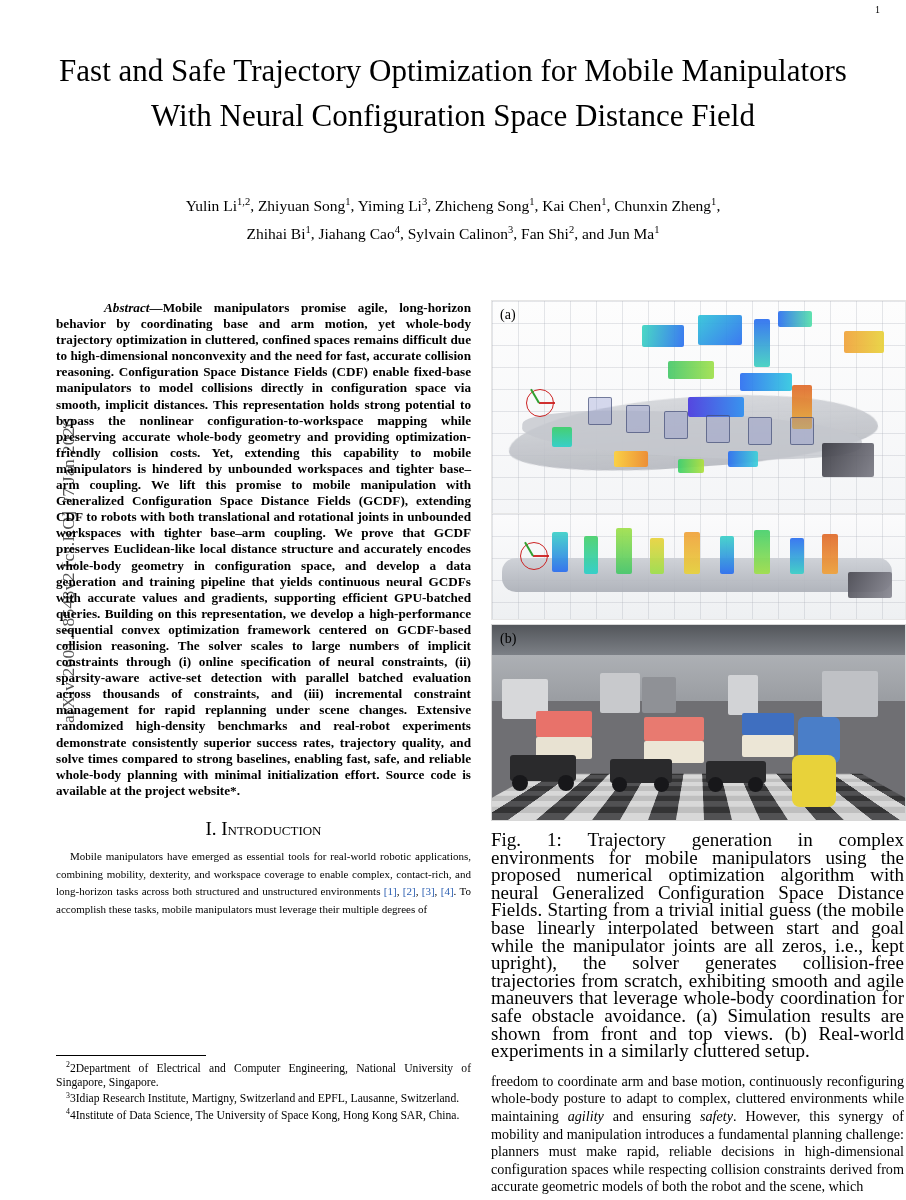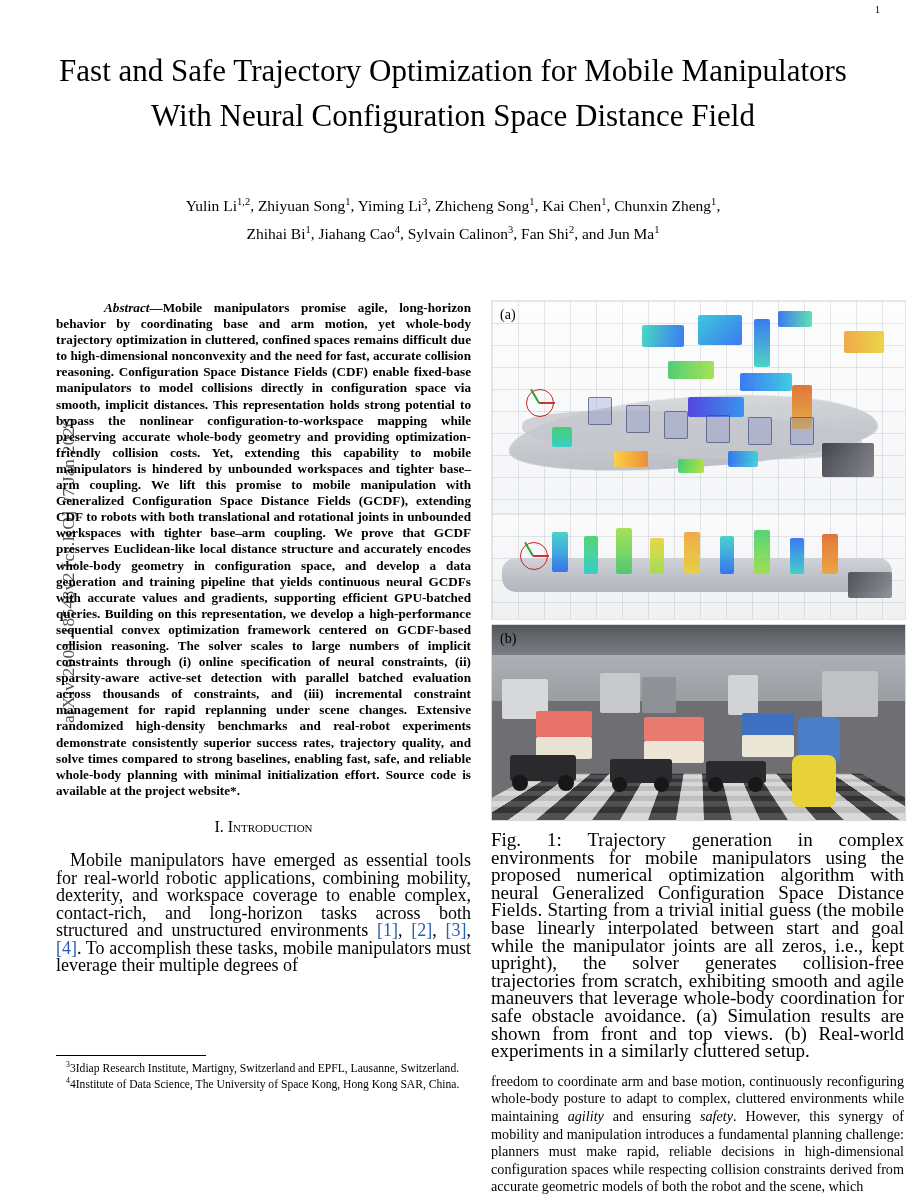--- a/index.html
+++ b/index.html
@@ -85,28 +85,28 @@
     font-family: "Liberation Serif", serif;
     hyphens: auto;
   }
   .abstract .lead {
     font-style: italic;
     font-weight: bold;
     margin-left: 48px;
   }
   .section-head {
     text-align: center;
-    font-size: 16px;
+    font-size: 19px;
     margin-top: 19px;
-    margin-bottom: 16px;
+    margin-bottom: 8px;
     font-variant: small-caps;
     font-family: "Liberation Serif", serif;
   }
   .body-text {
-    font-size: 18px;
+    font-size: 11px;
     line-height: 17.6px;
     text-align: justify;
     font-family: "Liberation Serif", serif;
     hyphens: auto;
   }
   .body-text .indent { text-indent: 14px; display: block; }
   .cite { color: #2a5db0; }
   .footnote-rule {
     position: absolute;
     left: 56px;
@@ -312,20 +312,21 @@
 
     <div class="section-head">I.  Introduction</div>
 
     <div class="body-text">
       <span class="indent">Mobile manipulators have emerged as essential tools for real-world robotic applications, combining mobility, dexterity, and workspace coverage to enable complex, contact-rich, and long-horizon tasks across both structured and unstructured environments <span class="cite">[1]</span>, <span class="cite">[2]</span>, <span class="cite">[3]</span>, <span class="cite">[4]</span>. To accomplish these tasks, mobile manipulators must leverage their multiple degrees of</span>
     </div>
   </div>
 
   <div class="footnote-rule"></div>
   <div class="footnotes">
+    <p><sup>2</sup><span>2Department of Electrical and Computer Engineering, National University of Singapore, Singapore.</span></p>
     <p><sup>3</sup><span>3Idiap Research Institute, Martigny, Switzerland and EPFL, Lausanne, Switzerland.</span></p>
     <p><sup>4</sup><span>4Institute of Data Science, The University of Space Kong, Hong Kong SAR, China.</span></p>
   </div>
 
   <div class="col-right">
     <div class="figure-box">
 
       <div class="fig-panel sim-a">
         <div class="grid-bg"></div>
         <div class="snake"></div>

